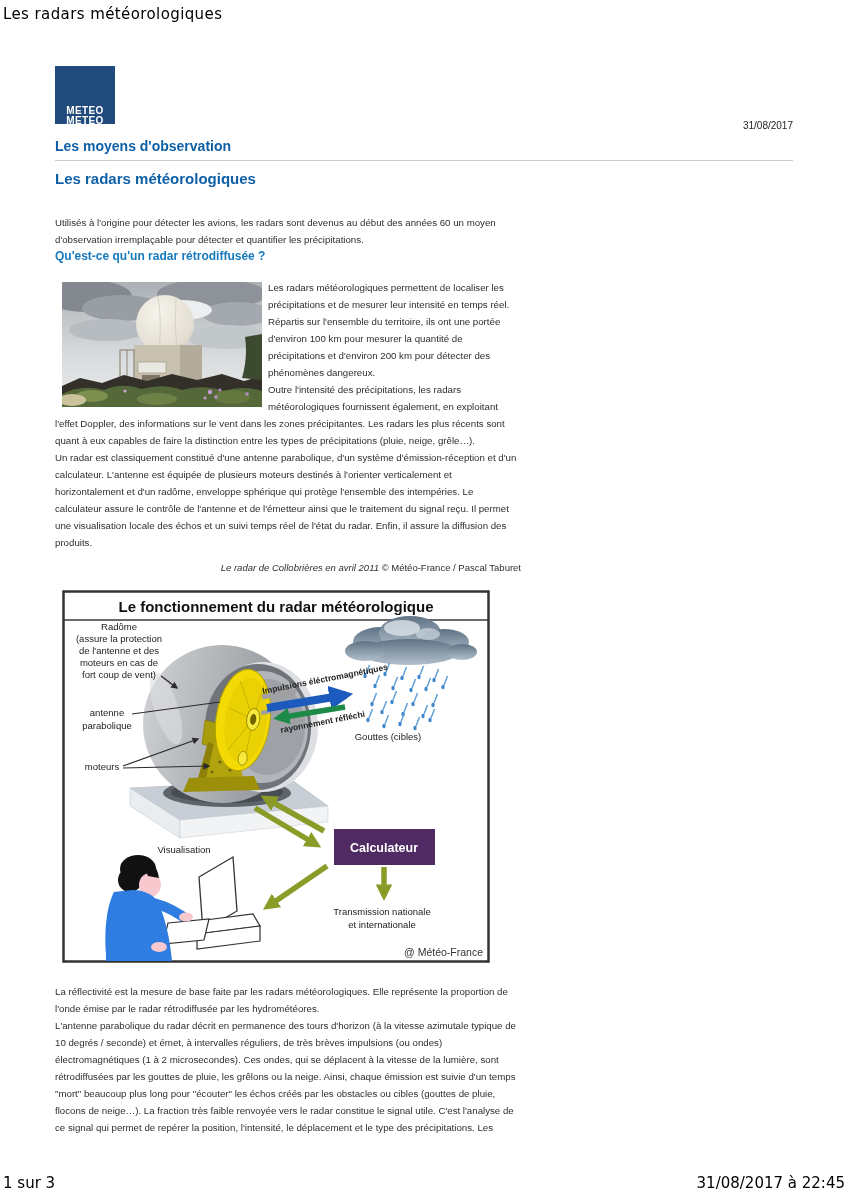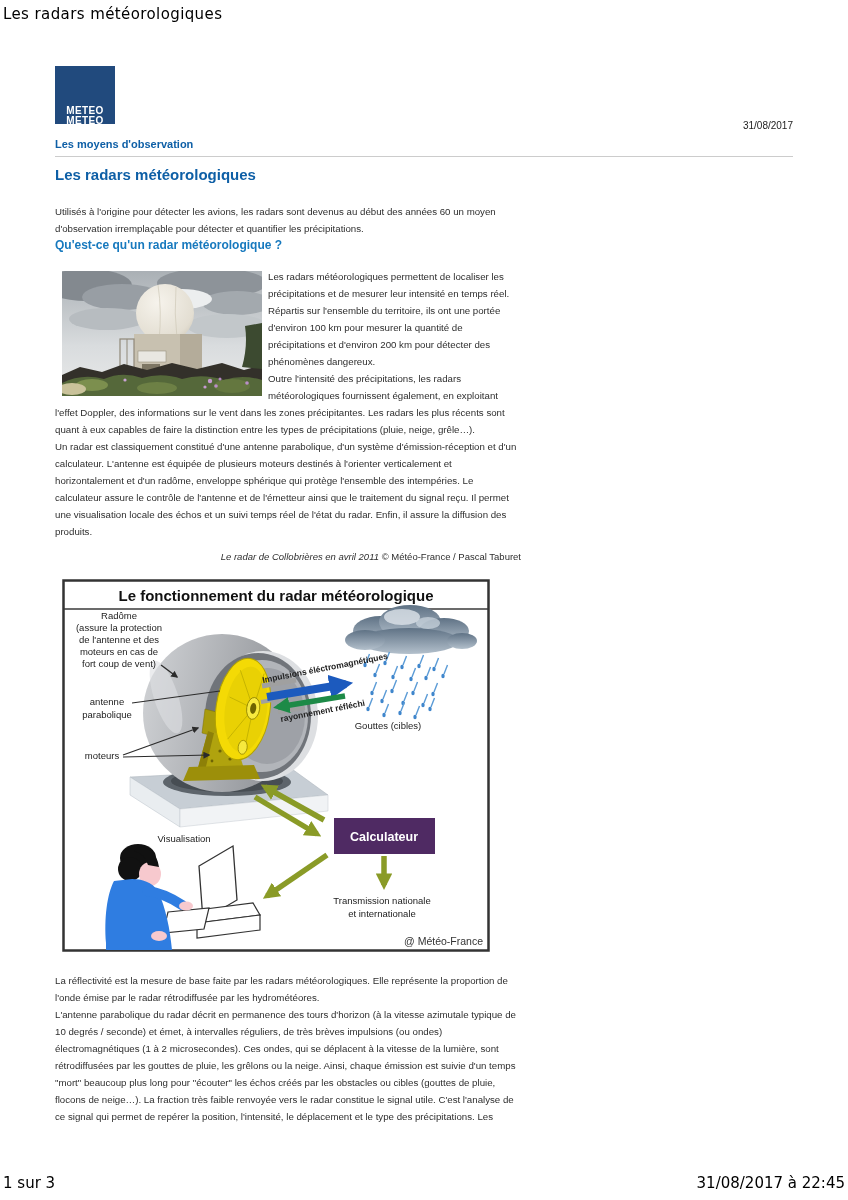--- a/index.html
+++ b/index.html
@@ -17,25 +17,25 @@
   .ph-left{letter-spacing:.4px;}
   
   .masthead{position:absolute;top:66px;left:55px;width:738px;}
   .logo{
     width:60px;height:58px;background:#214a7d;color:#fff;
     display:flex;flex-direction:column;align-items:center;justify-content:center;gap:40px;
   }
   .logo svg{display:block;margin-bottom:2px;}
   .logo-text{font-size:10px;font-weight:bold;letter-spacing:.4px;line-height:10.5px;text-align:center;}
   .page-date{position:absolute;top:54px;right:0;font-size:10px;color:#222;}
-  .breadcrumb{margin-top:14px;font-size:11px;font-weight:bold;color:#0e5fa6;}
+  .breadcrumb{margin-top:14px;font-size:14px;font-weight:bold;color:#0e5fa6;}
   hr.rule{border:0;border-top:1px solid #cccccc;margin:6px 0 0 0;}
   h1.page-title{margin:9px 0 0 0;font-size:15px;font-weight:bold;color:#0e5fa6;}
   
-  .article{width:466px;margin-top:20px;font-size:9.7px;line-height:17px;color:#2e2e2e;}
+  .article{width:466px;margin-top:27px;font-size:9.7px;line-height:17px;color:#2e2e2e;}
   .article p{margin:0;}
   .intro{margin-bottom:7px;}
   h2.sec{margin:0;font-size:12px;font-weight:bold;color:#1779be;}
   .photo-block{margin-top:14px;}
   figure.photo{
     float:left;width:200px;height:125px;margin:3px 6px 6px 7px;padding:0;
     overflow:hidden;background:#cfd3d6;
   }
   .caption{clear:both;margin-top:8px !important;font-size:9.5px;color:#2e2e2e;text-align:right;}
   .caption em{font-style:italic;}
@@ -74,21 +74,21 @@
 
   <div class="breadcrumb">Les moyens d'observation</div>
   <hr class="rule">
 
   <h1 class="page-title">Les radars météorologiques</h1>
 
   <div class="article">
 
     <p class="intro">Utilisés à l'origine pour détecter les avions, les radars sont devenus au début des années 60 un moyen d'observation irremplaçable pour détecter et quantifier les précipitations.</p>
 
-    <h2 class="sec">Qu'est-ce qu'un radar météorologique ?</h2>
+    <h2 class="sec">Qu'est-ce qu'un radar rétrodiffusée ?</h2>
 
     <div class="photo-block">
 
       <figure class="photo">
         <svg width="200" height="125" viewBox="0 0 200 125">
           <defs>
             <linearGradient id="sky" x1="0" y1="0" x2="0" y2="1">
               <stop offset="0" stop-color="#aab0b5"></stop>
                 <stop offset="0.6" stop-color="#d9dcde"></stop>
                 <stop offset="1" stop-color="#e9eaea"></stop>

